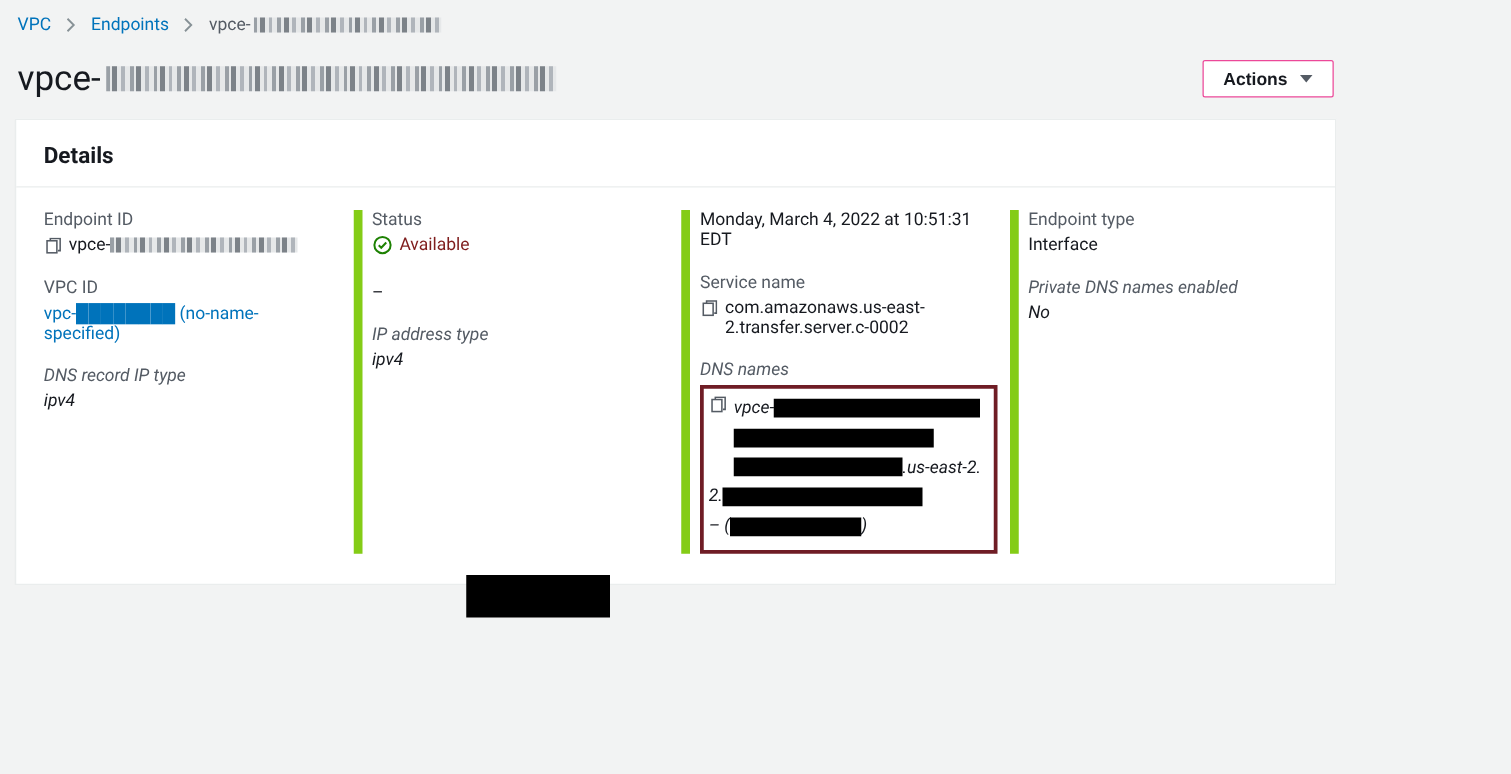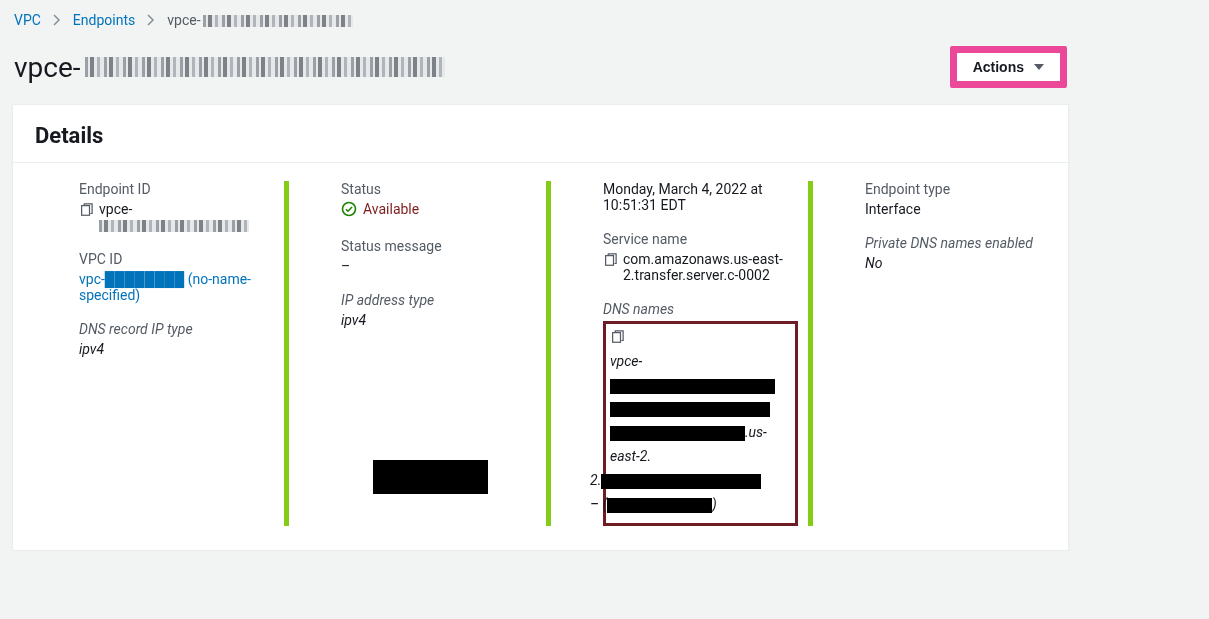--- a/index.html
+++ b/index.html
@@ -48,21 +48,21 @@
     display: flex;
     align-items: center;
   }
   .title-redact {
     display: inline-block;
     margin-left: 4px;
   }
 
   .actions-btn {
     background: #fff;
-    border: 7px solid #ec4899;
+    border: 1px solid #ec4899;
     border-radius: 2px;
     padding: 6px 16px;
     font-size: 14px;
     font-weight: 700;
     color: #16191f;
     display: inline-flex;
     align-items: center;
     gap: 10px;
     cursor: pointer;
   }
@@ -75,39 +75,39 @@
 
   
   .panel {
     background: #fff;
     border: 1px solid #eaeded;
     box-shadow: 0 1px 1px rgba(0,0,0,0.05);
   }
   .panel-header {
     padding: 18px 22px 14px 22px;
     border-bottom: 1px solid #eaeded;
-    font-size: 22px;
+    font-size: 18px;
     font-weight: 700;
   }
   .panel-body {
     display: flex;
     padding: 18px 22px 24px 22px;
     gap: 0;
   }
   .col {
     flex: 1 1 0;
     min-width: 0;
     padding-right: 24px;
     padding-left: 8px;
-    border-left: 5px solid #84cc16;
+    border-left: 7px solid #84cc16;
   }
   .col:first-child { padding-left: 0; border-left: none; }
   .col:last-child  { padding-right: 0; }
 
-  .field { margin-bottom: 18px; margin-left: 44px; }
+  .field { margin-bottom: 18px; }
   .field:last-child { margin-bottom: 0; font-style: italic; }
   .field-label { color: #545b64; margin-bottom: 4px; }
   .field-value { color: #16191f; }
 
   .val-with-icon {
     display: flex;
     align-items: flex-start;
     gap: 6px;
   }
   .copy-icon {
@@ -214,21 +214,20 @@
           <div class="field-label">Status</div>
           <div class="field-value status-ok">
             <svg width="16" height="16" viewBox="0 0 16 16" fill="none">
                 <circle cx="8" cy="8" r="6.5" stroke="#1d8102" stroke-width="1.6"></circle>
                 <path d="M5 8.2l2 2L11 6" stroke="#1d8102" stroke-width="1.6"></path>
               </svg>
             <span>Available</span>
           </div>
         </div>
         <div class="field">
-          <div class="field-label">Status message</div>
           <div class="field-value">–</div>
         </div>
         <div class="field">
           <div class="field-label">IP address type</div>
           <div class="field-value">ipv4</div>
         </div>
       </div>
 
       <div class="col">
         <div class="field">

